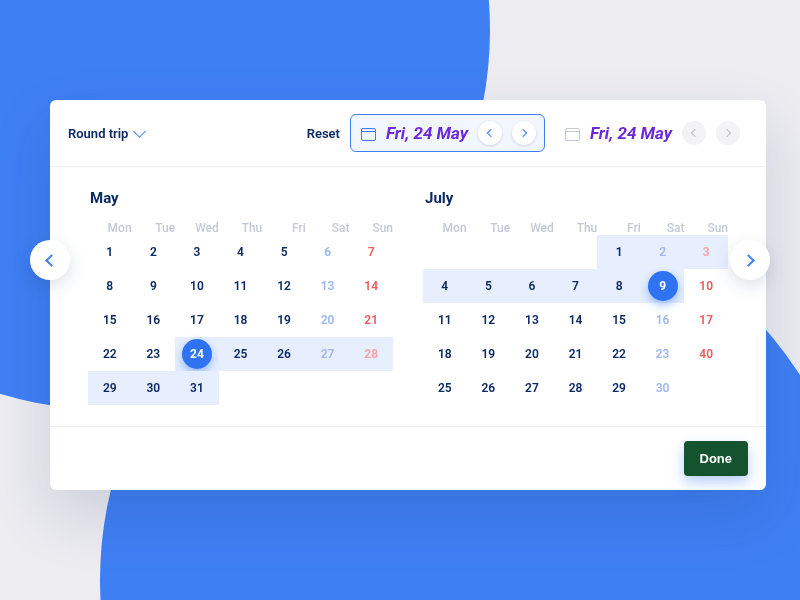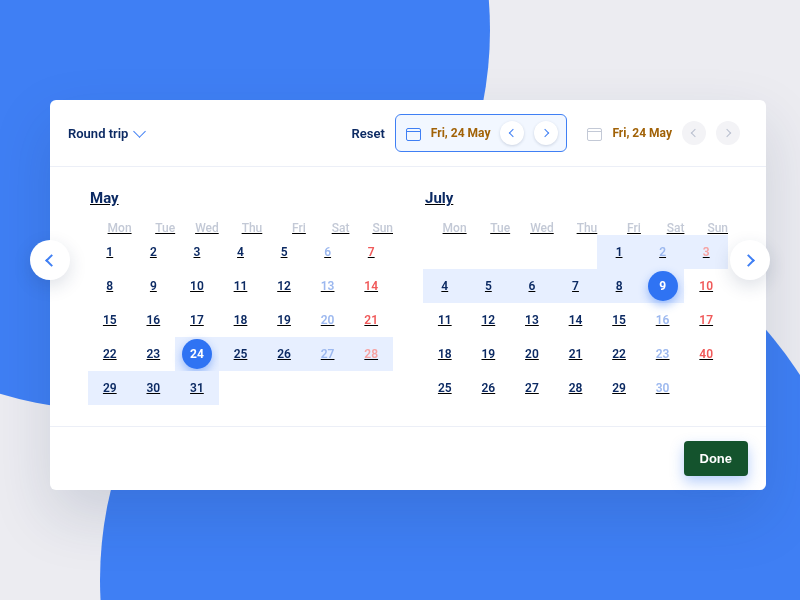--- a/index.html
+++ b/index.html
@@ -19,38 +19,38 @@
   
   .hdr { display: flex; align-items: center; justify-content: space-between; padding: 14px 18px; border-bottom: 1px solid #eceff7; }
   .trip { display: flex; align-items: center; gap: 7px; color: #0c2a63; font-weight: 600; font-size: 13px; cursor: pointer; }
   .chev-d { width: 9px; height: 9px; border-right: 1.5px solid #3f7ff4; border-bottom: 1.5px solid #3f7ff4; transform: rotate(45deg); margin-top: -3px; }
   .hdr-right { display: flex; align-items: center; gap: 10px; text-align: center; }
   .reset { color: #0c2a63; font-weight: 600; font-size: 13px; cursor: pointer; }
   .date-chip {
     display: flex; align-items: center; gap: 10px; padding: 6px 8px 6px 10px; border-radius: 6px;
   }
   .date-chip.active { border: 1px solid #3f7ff4; background: #f2f7ff; }
-  .date-chip .lbl { font-size: 12px; font-weight: 700; color: #a16207; }
+  .date-chip .lbl { font-size: 17px; font-weight: 700; color: #6d28d9; font-style: italic; }
   .cal-ico { width: 15px; height: 15px; position: relative; }
   .cal-ico::before { content:""; position:absolute; inset:2px 0 0 0; border:1.5px solid #3f7ff4; border-radius:2px; }
   .cal-ico::after { content:""; position:absolute; top:5px; left:0; right:0; height:1.5px; background:#3f7ff4; }
   .cal-ico.muted::before { border-color:#c3c9d6; } .cal-ico.muted::after { background:#c3c9d6; }
   .circ-btn { width: 24px; height: 24px; border-radius: 50%; background: #fff; display:flex; align-items:center; justify-content:center; box-shadow: 0 1px 3px rgba(30,50,90,.18); cursor:pointer; }
   .circ-btn .arr { width:6px; height:6px; border-top:1.5px solid #3f7ff4; border-left:1.5px solid #3f7ff4; }
   .arr.l { transform: rotate(-45deg); margin-left:2px;} .arr.r { transform: rotate(135deg); margin-right:2px;}
   .date-chip.inactive .circ-btn { background:#f3f3f6; box-shadow:none; }
   .date-chip.inactive .arr { border-color:#b8bfce; }
 
   
   .side-nav { position:absolute; top: 240px; width:40px; height:40px; border-radius:50%; background:#fff; box-shadow:0 6px 18px rgba(30,50,90,.15); display:flex; align-items:center; justify-content:center; cursor:pointer; z-index:3; }
   .side-nav.left { left:30px; } .side-nav.right { right:30px; }
   .side-nav .arr { width:9px; height:9px; border-top:2px solid #3f7ff4; border-left:2px solid #3f7ff4; }
 
   
-  .months { flex:1; display:flex; gap:30px; padding: 20px 38px 0 38px; text-decoration: underline; }
+  .months { flex:1; display:flex; gap:30px; padding: 20px 38px 0 38px; }
   .month { flex:1; }
   .month h3 { font-size:15px; font-weight:700; color:#0c2a63; margin: 2px 0 14px 2px; }
   .dow { display:grid; grid-template-columns: repeat(7,1fr); gap:0; }
   .dow span { font-size:12px; color:#c3c9d6; text-align:right; font-weight:500; }
   .grid { display:grid; grid-template-columns: repeat(7,1fr); grid-auto-rows: 34px; }
   .cell { position:relative; display:flex; align-items:center; justify-content:center; font-size:12px; font-weight:600; color:#0c2a63; cursor:pointer; }
   .cell.sat { color:#9cb8ef; } .cell.sun { color:#f05a5a; font-weight:600; }
   .cell.range { background:#e7efff; }
   .cell.range.sat { color:#9cb8ef; } .cell.range.sun { color:#f6a2a2; }
   .cell.sel { background:#e7efff; }

